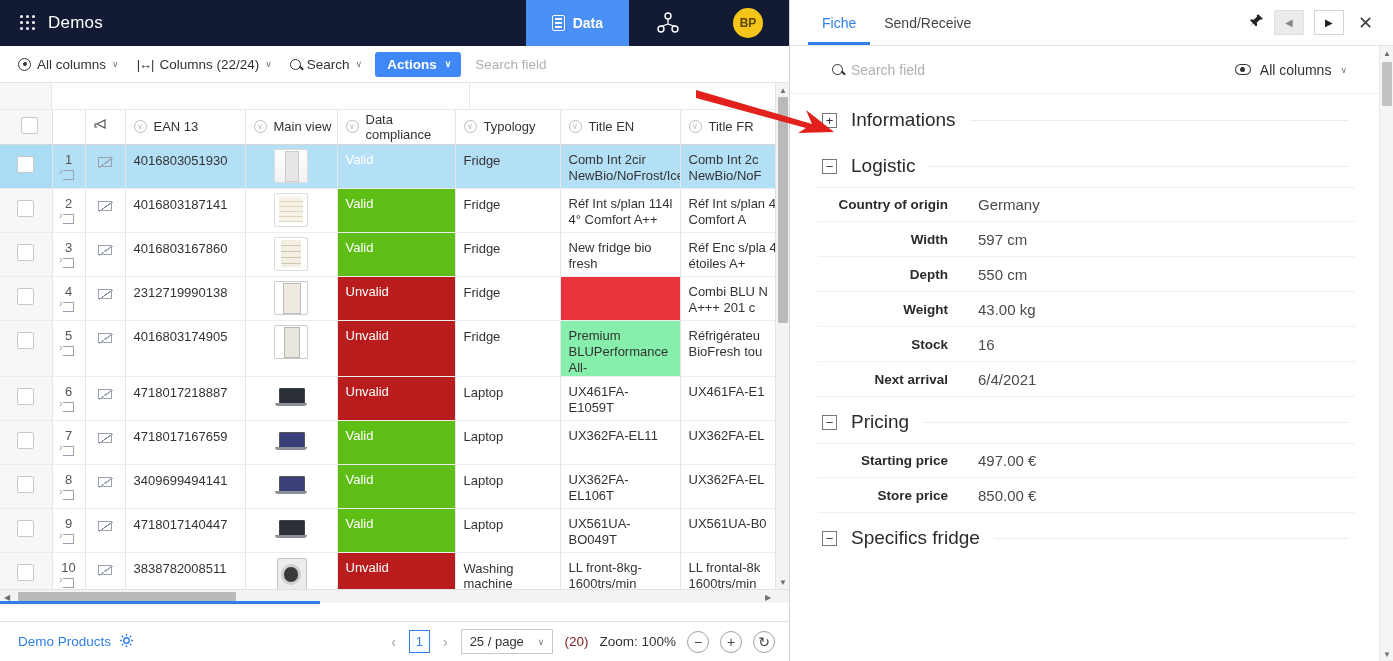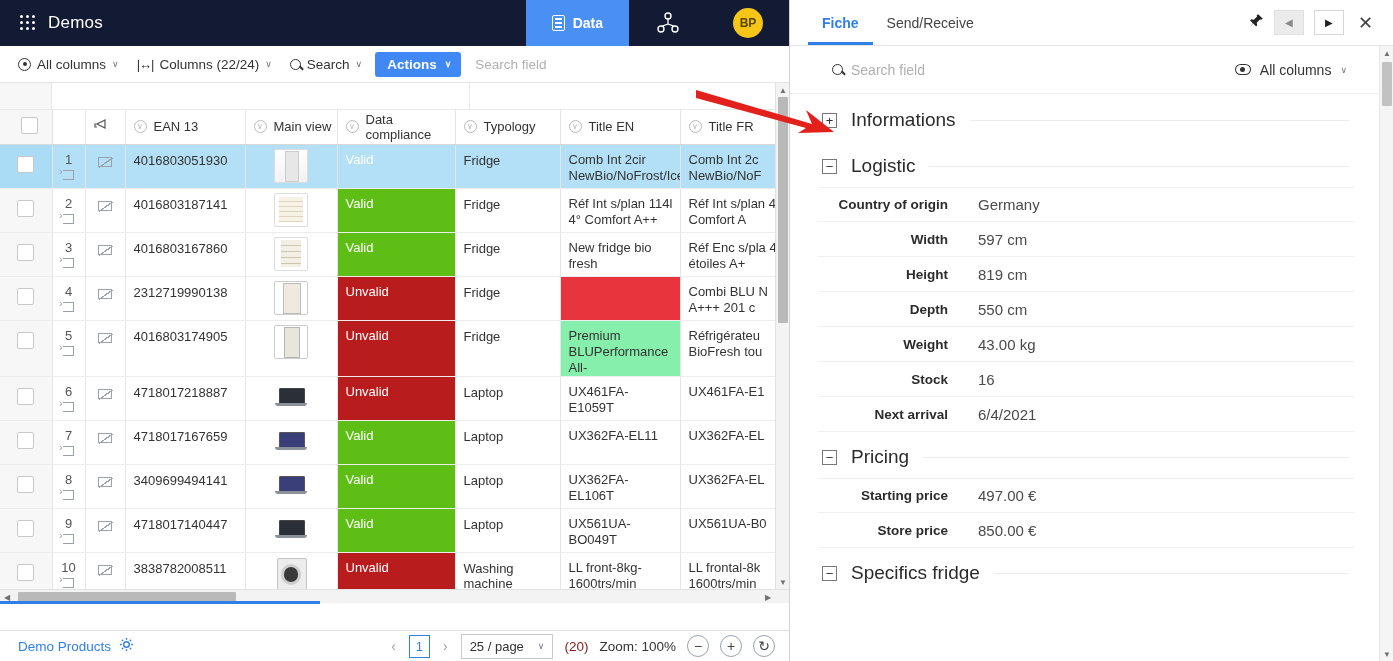--- a/index.html
+++ b/index.html
@@ -136,35 +136,35 @@
   
   .hsb { position: absolute; left: 0; right: 0; bottom: 0; height: 14px; background:#f3f3f3; border-top:1px solid #e2e2e2; }
   .hsb .arrow { position:absolute; width:14px; height:14px; display:flex; align-items:center; justify-content:center; font-size:8px; color:#707070; }
   .hsb .arrow.l { left: 0; } .hsb .arrow.r { right: 14px; }
   .hsb .thumbh { position:absolute; left: 18px; top: 2px; width: 218px; height: 10px; background:#b9b9b9; border-radius:1px; }
 
   
   .progress-line { position: absolute; left: 0; bottom: 57px; height: 3px; width: 320px; background: #2f7fe8; }
 
   
-  .footer { position: absolute; left:0; right:0; bottom: 0; height: 31px; border-top: 1px solid #e0e0e0; display:flex; align-items:center; background:#fff; }
+  .footer { position: absolute; left:0; right:0; bottom: 0; height: 40px; border-top: 1px solid #e0e0e0; display:flex; align-items:center; background:#fff; }
   .foot-left { display:flex; align-items:center; gap: 8px; padding-left: 18px; color:#2f7fe8; font-size: 13.5px; }
   .foot-right { margin-left: auto; display:flex; align-items:center; gap: 11px; padding-right: 14px; font-size: 13.5px; color:#333; }
   .pg-arrow { color:#9aa3ad; font-size: 14px; padding: 0 2px; }
   .pg-num { border: 1px solid #2f7fe8; color:#2f7fe8; min-width: 21px; height: 23px; display:flex; align-items:center; justify-content:center; font-size:13px; }
   .pg-sel { border: 1px solid #c9c9c9; height: 25px; display:flex; align-items:center; gap: 14px; padding: 0 8px; font-size: 13px; color:#333; }
   .cnt { color:#7f1d1d; }
   .zoomtxt { color:#333; }
   .rbtn { width: 22px; height: 22px; border-radius: 50%; border: 1px solid #9aa3ad; display:flex; align-items:center; justify-content:center; font-size: 14px; color:#444; }
 
   
   .right-pane { width: 603px; height: 661px; background:#fff; position: relative; }
   .rp-tabs { height: 46px; border-bottom: 1px solid #e4e4e4; display:flex; align-items: stretch; }
   .rp-tab { display:flex; align-items:center; padding: 0 14px; font-size: 14px; color:#444; position: relative; }
-  .rp-tab:first-child { margin-left: 18px; color:#2f7fe8;font-weight:bold; }
+  .rp-tab:first-child { margin-left: 18px; color:#2f7fe8; }
   .rp-tab.active::after { content:''; position:absolute; left:0; right:0; bottom:0; height:3px; background:#2f7fe8; }
   .rp-ctrl { margin-left:auto; display:flex; align-items:center; gap: 10px; padding-right: 16px; }
   .pin { font-size: 16px; color:#222; }
   .navbtn { width: 30px; height: 25px; border: 1px solid #d5d5d5; display:flex; align-items:center; justify-content:center; font-size: 10px; color:#222; background:#fff; }
   .navbtn.dis { background:#ebebeb; border-color:#e0e0e0; color:#8a8a8a; }
   .closex { font-size: 18px; color:#444; padding: 0 4px; }
 
   .rp-search { height: 48px; display:flex; align-items:center; border-bottom: 1px solid #efefef; }
   .rp-search-l { display:flex; align-items:center; gap: 8px; padding-left: 42px; }
   .rp-search-ph { font-size: 14px; color:#b0b0b0; }
@@ -577,24 +577,20 @@
         <div class="rows-group">
           <div class="field-row">
             <span class="field-label">Country of origin</span>
             <span class="field-value">Germany</span>
           </div>
           <div class="field-row">
             <span class="field-label">Width</span>
             <span class="field-value">597 cm</span>
           </div>
           <div class="field-row">
-            <span class="field-label">Height</span>
-            <span class="field-value">819 cm</span>
-          </div>
-          <div class="field-row">
             <span class="field-label">Depth</span>
             <span class="field-value">550 cm</span>
           </div>
           <div class="field-row">
             <span class="field-label">Weight</span>
             <span class="field-value">43.00 kg</span>
           </div>
           <div class="field-row">
             <span class="field-label">Stock</span>
             <span class="field-value">16</span>

